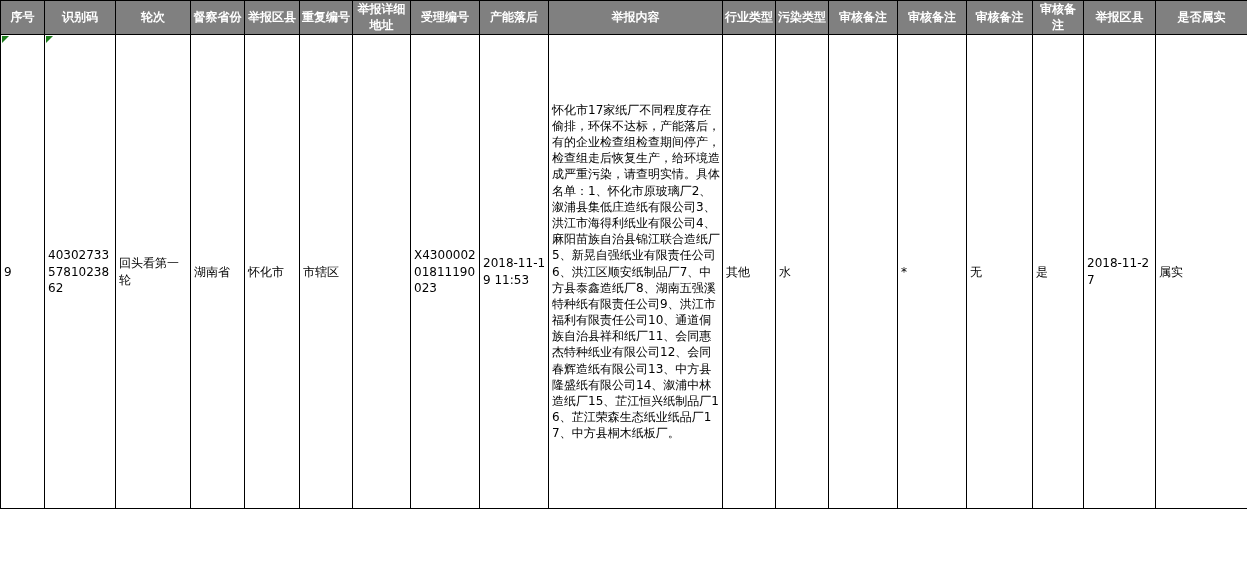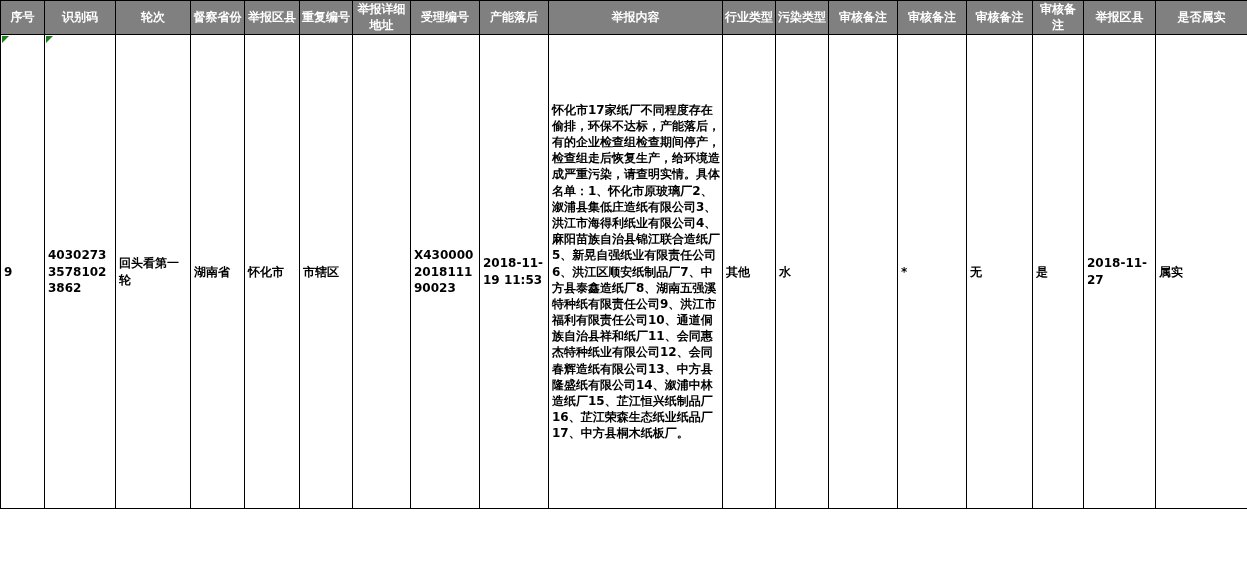--- a/index.html
+++ b/index.html
@@ -37,21 +37,20 @@
   }
   table.sheet td{
     background:var(--cell-bg);
     color:var(--cell-text);
     text-align:left;
     vertical-align:middle;
     padding:1px 2px 1px 3px;
     line-height:1.35;
     word-break:break-all;
     position:relative;
-    font-weight:bold;
   }
   td .flag{
     position:absolute;
     top:1px;left:1px;
     width:0;height:0;
     border-top:7px solid var(--error-indicator);
     border-right:7px solid transparent;
   }
 </style>
 </head>

